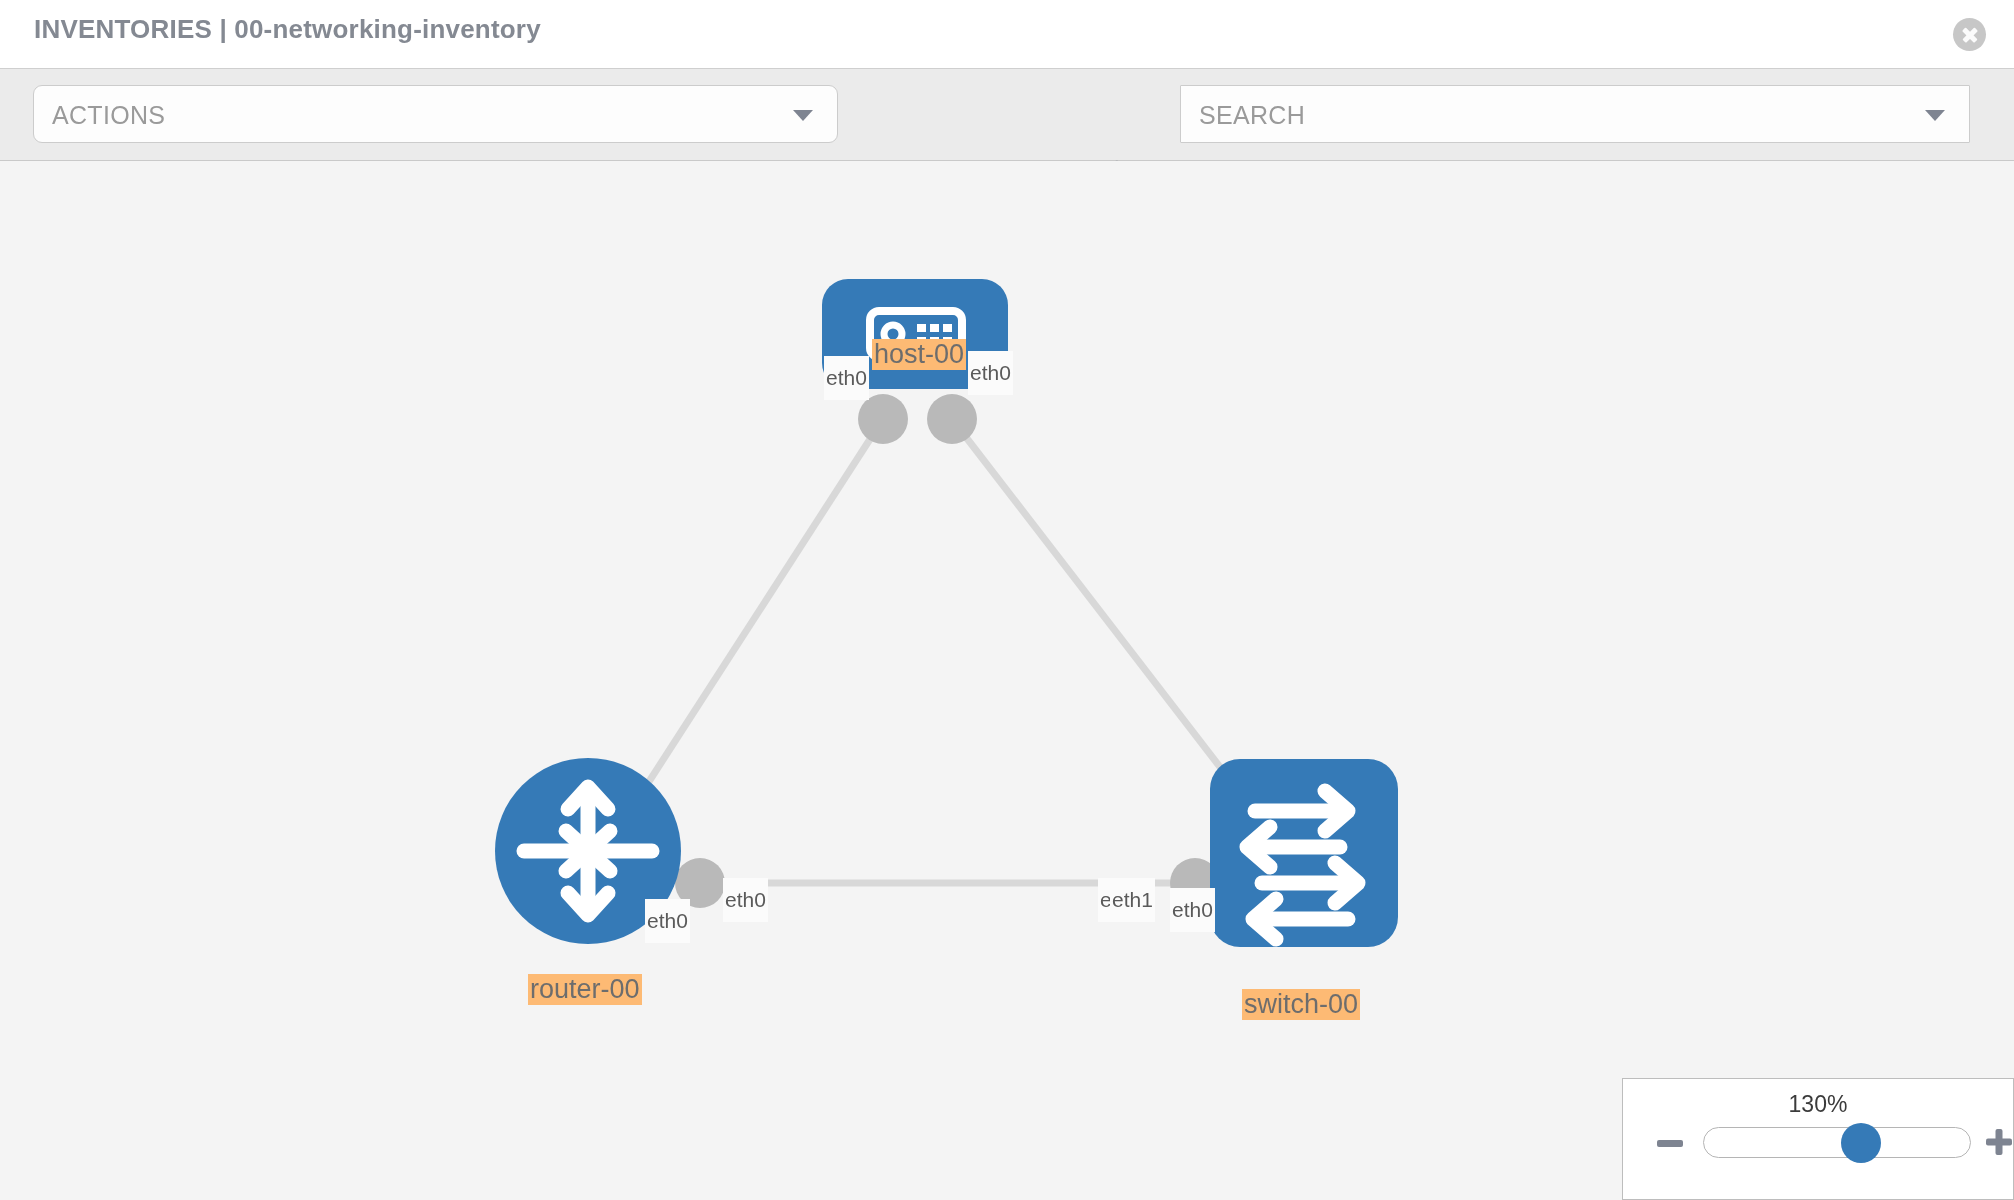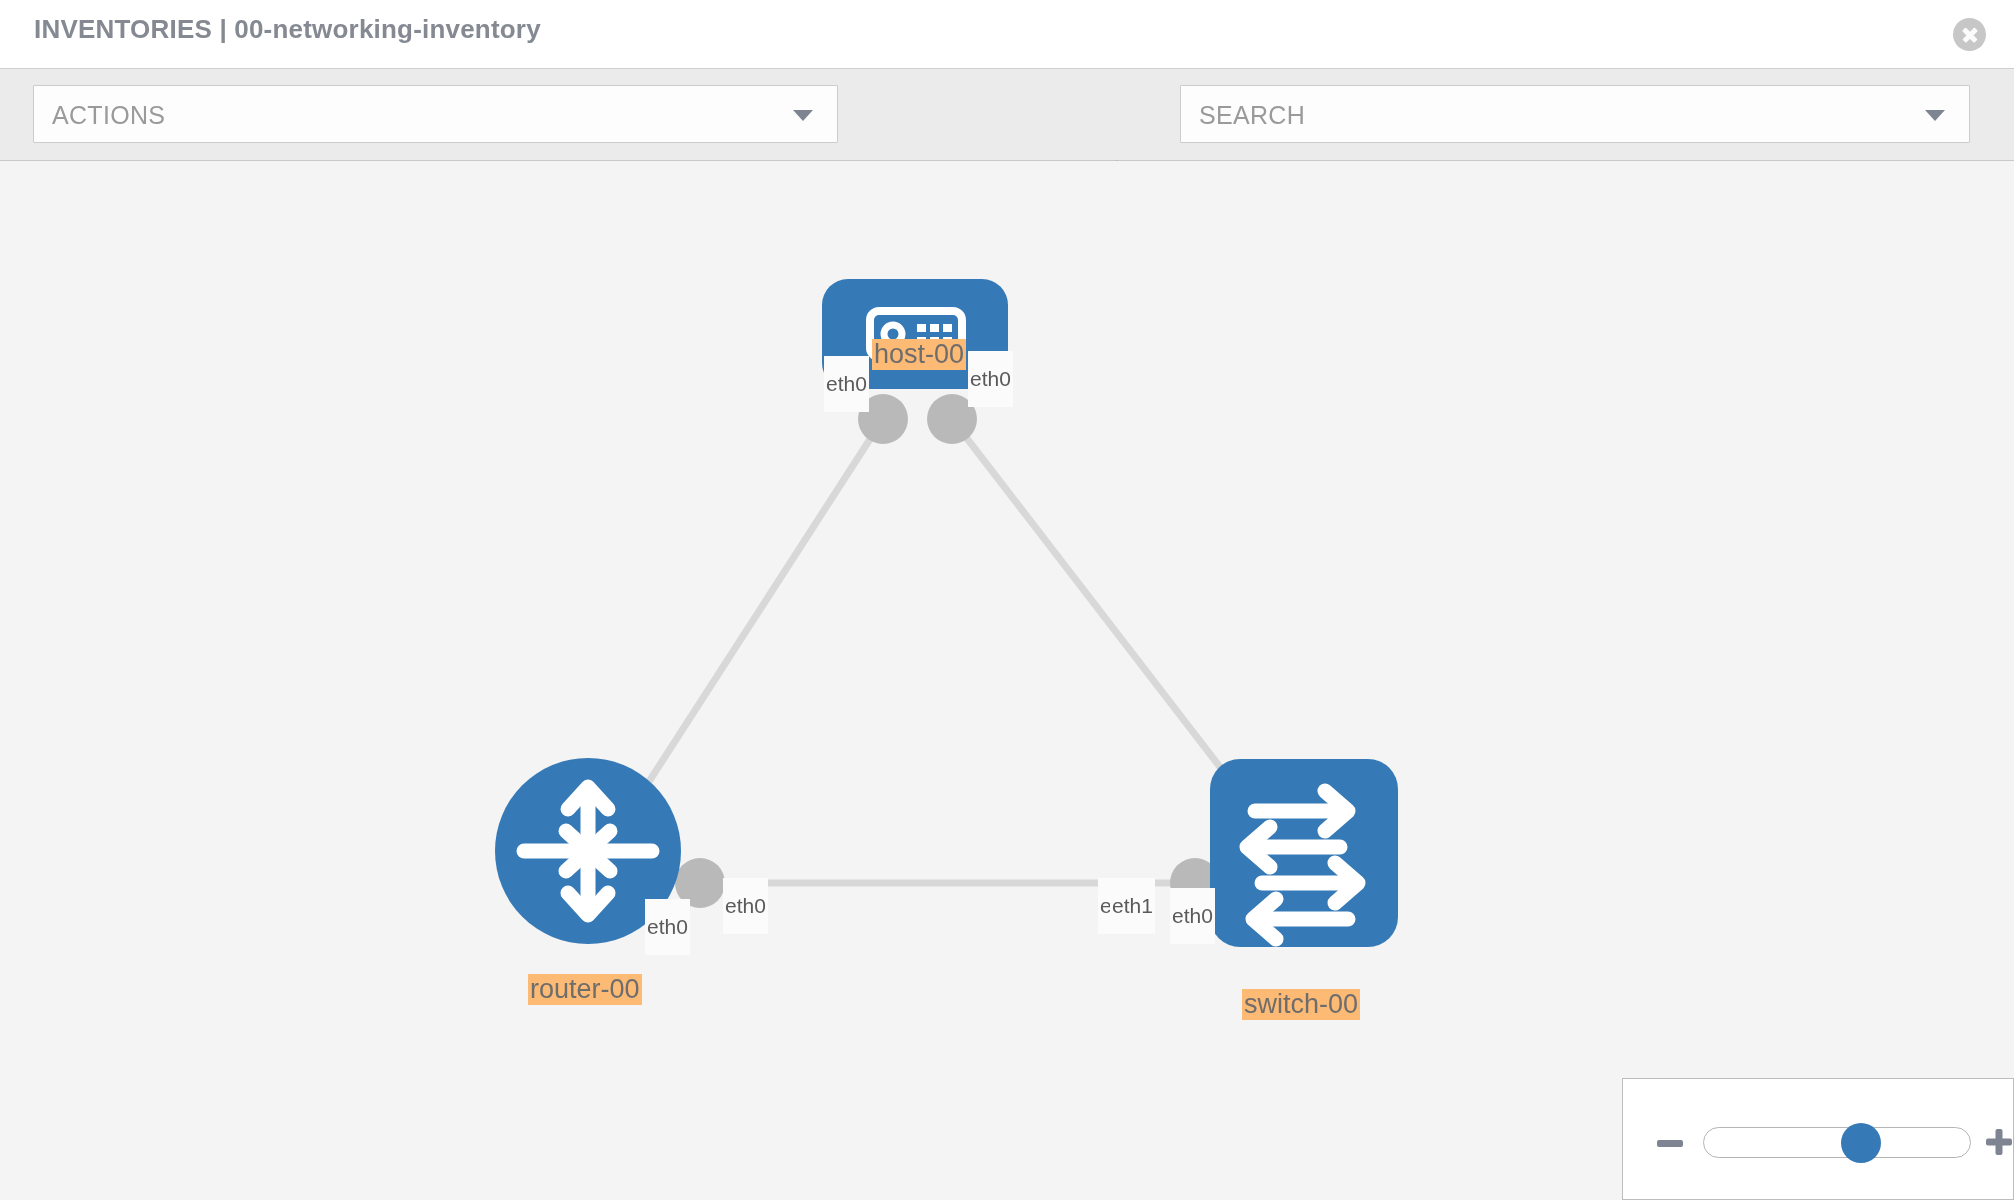--- a/index.html
+++ b/index.html
@@ -44,21 +44,21 @@
     width: 2014px; height: 93px;
     background: #ebebeb;
     border-top: 1px solid #cfcfcf;
     border-bottom: 1px solid #c9c9c9;
   }
   .actions-select {
     position: absolute; left: 33px; top: 16px;
     width: 805px; height: 58px;
     background: #fdfdfd;
     border: 1px solid #cccccc;
-    border-radius: 1px;
+    border-radius: 9px;
   }
   .actions-label {
     position: absolute; left: 18px; top: 15px;
     font-size: 25px; color: #9a9a9a; letter-spacing: .3px;
   }
   .caret {
     position: absolute; right: 24px; top: 50%;
     margin-top: -4px;
     width: 0; height: 0;
     border-left: 10px solid transparent;
@@ -101,21 +101,21 @@
     font-size: 27px;
     white-space: nowrap;
     padding: 0 2px;
   }
   .iface-label {
     position: absolute;
     background: #fbfbfb;
     color: #5a5a5a;
     font-size: 21px;
     white-space: nowrap;
-    padding: 16px 2px;
+    padding: 10px 2px;
   }
 
   
   .zoom-panel {
     position: absolute; left: 1622px; top: 1078px;
     width: 392px; height: 122px;
     background: #ffffff;
     border: 1px solid #bdbdbd;
   }
   .zoom-value {
@@ -261,18 +261,19 @@
   <div class="iface-label" style="left:824px; top:195px;">eth0</div>
   <div class="iface-label" style="left:968px; top:190px;">eth0</div>
   <div class="iface-label" style="left:645px; top:738px;">eth0</div>
   <div class="iface-label" style="left:1170px; top:727px;">eth0</div>
   <div class="iface-label" style="left:723px; top:717px;">eth0</div>
   <div class="iface-label" style="left:1098px; top:717px;">eth</div>
   <div class="iface-label" style="left:1110px; top:717px;">eth1</div>
 </div>
 
 <div class="zoom-panel">
+  <div class="zoom-value">130%</div>
   <div class="zoom-minus"></div>
   <div class="zoom-track">
     <div class="zoom-thumb"></div>
   </div>
   <div class="zoom-plus"></div>
 </div>
 
 </body></html>

